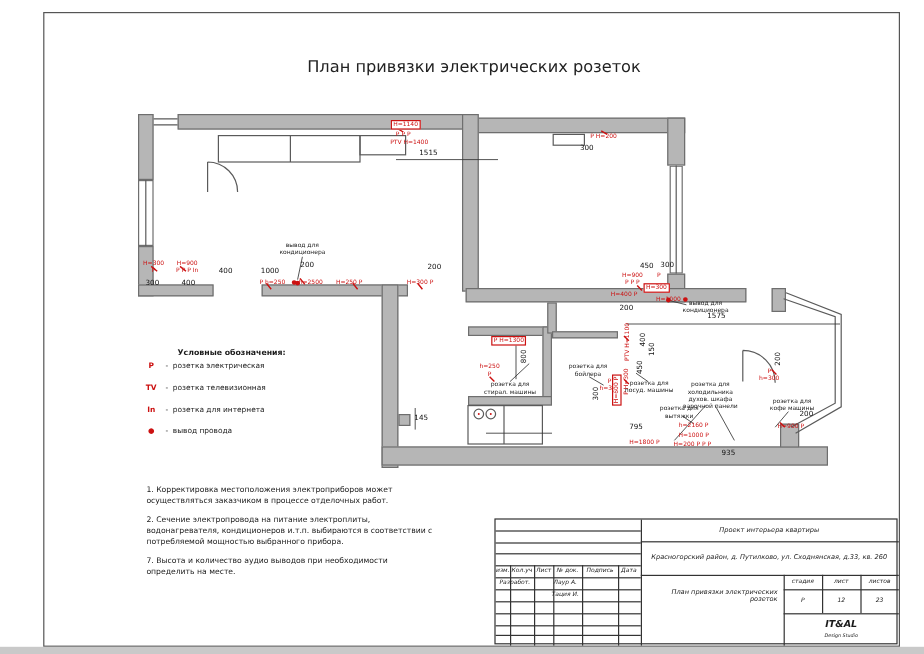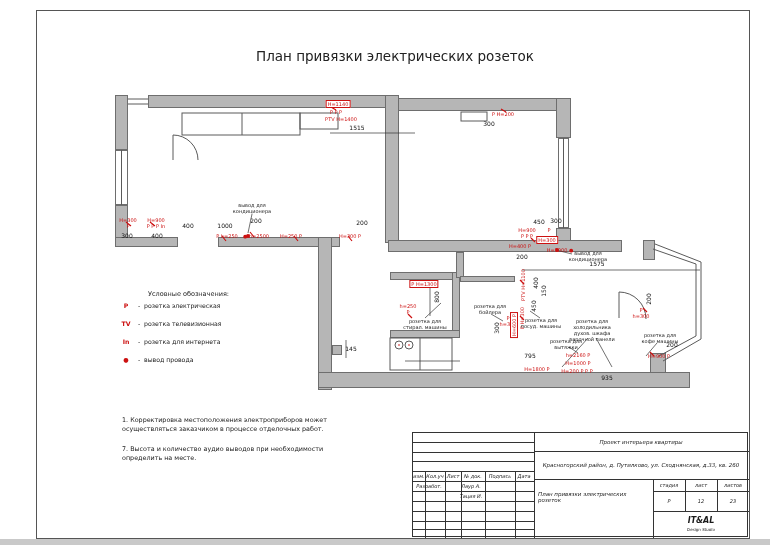--- a/index.html
+++ b/index.html
@@ -16,34 +16,34 @@
   svg.lines{position:absolute;left:0;top:0;}
   .dim,.outlet,.plabel{position:absolute;transform:translate(-50%,-50%);white-space:pre-line;
       text-align:center;line-height:1.2;}
   .dim{font-size:6px;color:#111;}
   .outlet{font-size:5px;color:#cc1111;}
   .plabel{font-size:5px;color:#222;}
   .rot{transform:translate(-50%,-50%) rotate(-90deg);}
   .boxed{border:1px solid #cc1111;padding:0 1px;background:#fff;}
   
   #legend{position:absolute;left:118px;top:290px;width:160px;}
-  #legend .lg-title{font-size:6.5px;margin-left:30px;margin-bottom:4px;}
+  #legend .lg-title{font-size:6.5px;margin-left:30px;margin-bottom:4px;font-weight:bold;}
   .lg-row{display:flex;align-items:center;margin-bottom:11px;font-size:6.2px;}
   .lg-sym{color:#cc1111;width:16px;text-align:center;font-weight:bold;font-size:6.2px;}
   .lg-dash{width:10px;text-align:center;}
   
   #notes{position:absolute;left:122px;top:404px;width:242px;font-size:6.4px;line-height:1.35;}
   #notes .nt-title{text-align:center;margin-bottom:8px;}
-  #notes p{margin:12px 0 8px 0;}
+  #notes p{margin:0 0 8px 0;}
   
   #tblock{position:absolute;left:412px;top:432px;width:336px;height:105px;border:1px solid #333;
           box-sizing:border-box;font-style:italic;}
   .tb-line{position:absolute;background:#333;}
   .tb-txt{position:absolute;transform:translate(-50%,-50%);font-size:5px;white-space:nowrap;
-          text-align:left;}
+          text-align:right;}
   .tb-big{font-size:5.5px;}
   .tb-studio{font-size:8px;font-weight:bold;}
   .tb-studio-sub{font-size:4px;}
 </style>
 </head>
 <body>
 
 <div id="sheet">
   <div id="frame"></div>
   <div id="page-bottom-strip"></div>
@@ -206,20 +206,21 @@
     </div>
     <div class="lg-row">
       <span class="lg-sym">●</span>
       <span class="lg-dash">-</span>
       <span>вывод провода</span>
     </div>
   </div>
 
   <div id="notes">
     <p>1. Корректировка местоположения электроприборов может осуществляться заказчиком в процессе отделочных работ.</p>
+    <p>2. Сечение электропровода на питание электроплиты, водонагревателя, кондиционеров и.т.п. выбираются в соответствии с потребляемой мощностью выбранного прибора.</p>
     <p>7. Высота и количество аудио выводов при необходимости определить на месте.</p>
   </div>
 
   <div id="tblock">
 
     <div class="tb-line" style="left:12px;top:38px;width:1px;height:67px"></div>
     <div class="tb-line" style="left:32px;top:38px;width:1px;height:67px"></div>
     <div class="tb-line" style="left:48px;top:38px;width:1px;height:67px"></div>
     <div class="tb-line" style="left:72px;top:38px;width:1px;height:67px"></div>
     <div class="tb-line" style="left:102px;top:38px;width:1px;height:67px"></div>

